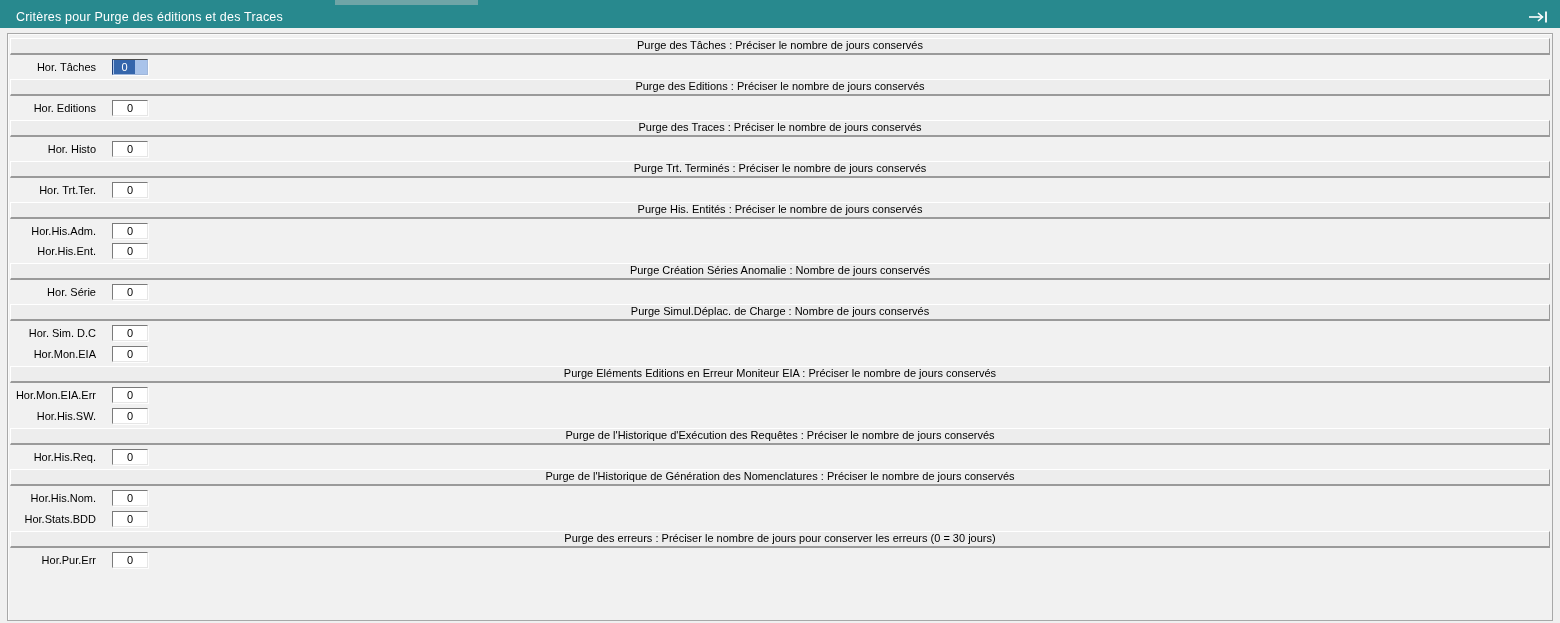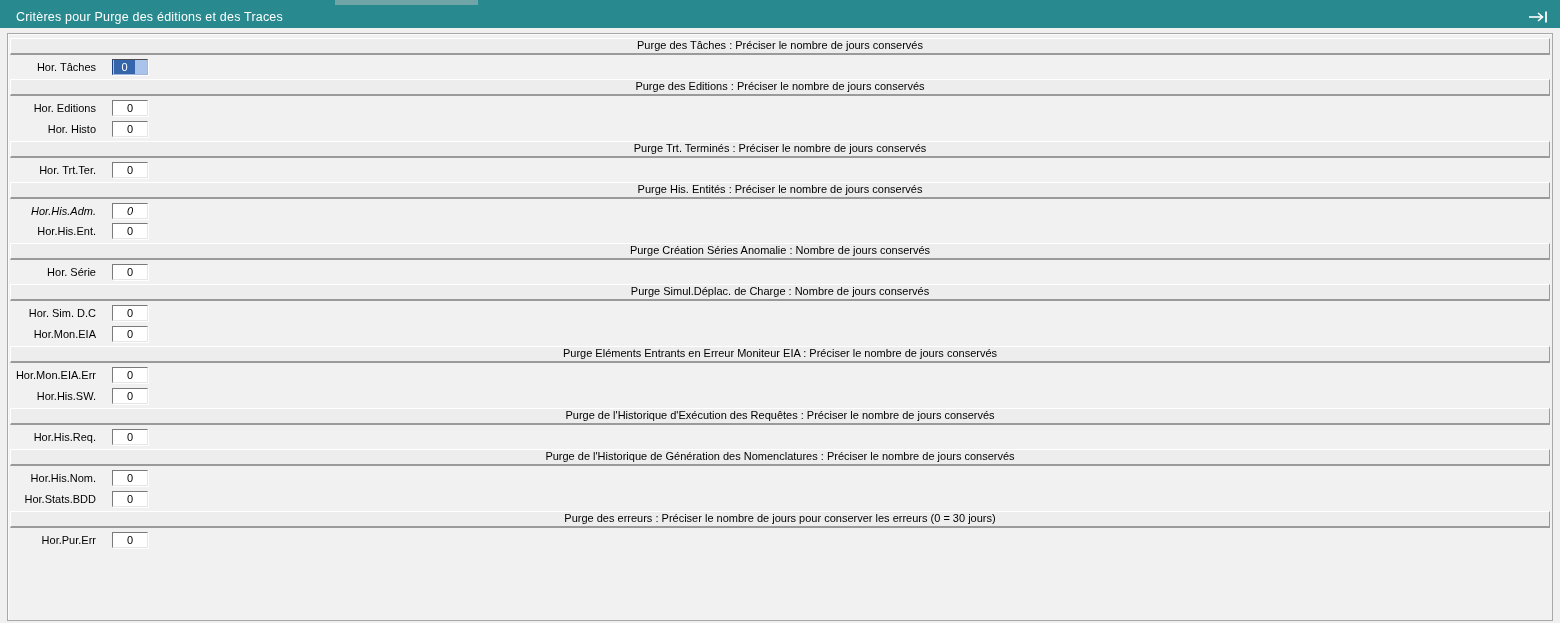--- a/index.html
+++ b/index.html
@@ -58,21 +58,21 @@
   .section-header-text {
     font-size:11px; line-height:12px; color:#000000;
     display:inline-block; vertical-align:top;
   }
 
   .field-row {
     height:17px;
     margin:3px 0 4px 0;
     display:flex; align-items:center;
   }
-  .field-row.compact { margin-bottom:2px;font-style:italic; }
+  .field-row.compact { margin-bottom:2px; }
 
   .field-label {
     width:86px; text-align:right;
     font-size:11px; color:#000000;
   }
 
   .field-input {
     margin-left:16px;
     width:36px; height:16px;
     background:#ffffff;
@@ -139,20 +139,23 @@
   <div class="field-row">
     <label class="field-label">Hor. Editions</label>
     <div class="field-input">
       <span class="value">0</span>
     </div>
   </div>
 </div>
   </section>
 
   <section class="purge-section">
+    <div class="section-header">
+      <span class="section-header-text">Purge des Traces : Préciser le nombre de jours conservés</span>
+    </div>
     <div class="section-rows">
   <div class="field-row">
     <label class="field-label">Hor. Histo</label>
     <div class="field-input">
       <span class="value">0</span>
     </div>
   </div>
 </div>
   </section>
 
@@ -225,21 +228,21 @@
     <label class="field-label">Hor.Mon.EIA</label>
     <div class="field-input">
       <span class="value">0</span>
     </div>
   </div>
 </div>
   </section>
 
   <section class="purge-section">
     <div class="section-header">
-      <span class="section-header-text">Purge Eléments Entrants en Erreur Moniteur EIA : Préciser le nombre de jours conservés</span>
+      <span class="section-header-text">Purge Eléments Editions en Erreur Moniteur EIA : Préciser le nombre de jours conservés</span>
     </div>
     <div class="section-rows">
   <div class="field-row">
     <label class="field-label">Hor.Mon.EIA.Err</label>
     <div class="field-input">
       <span class="value">0</span>
     </div>
   </div>
 </div>
   </section>

